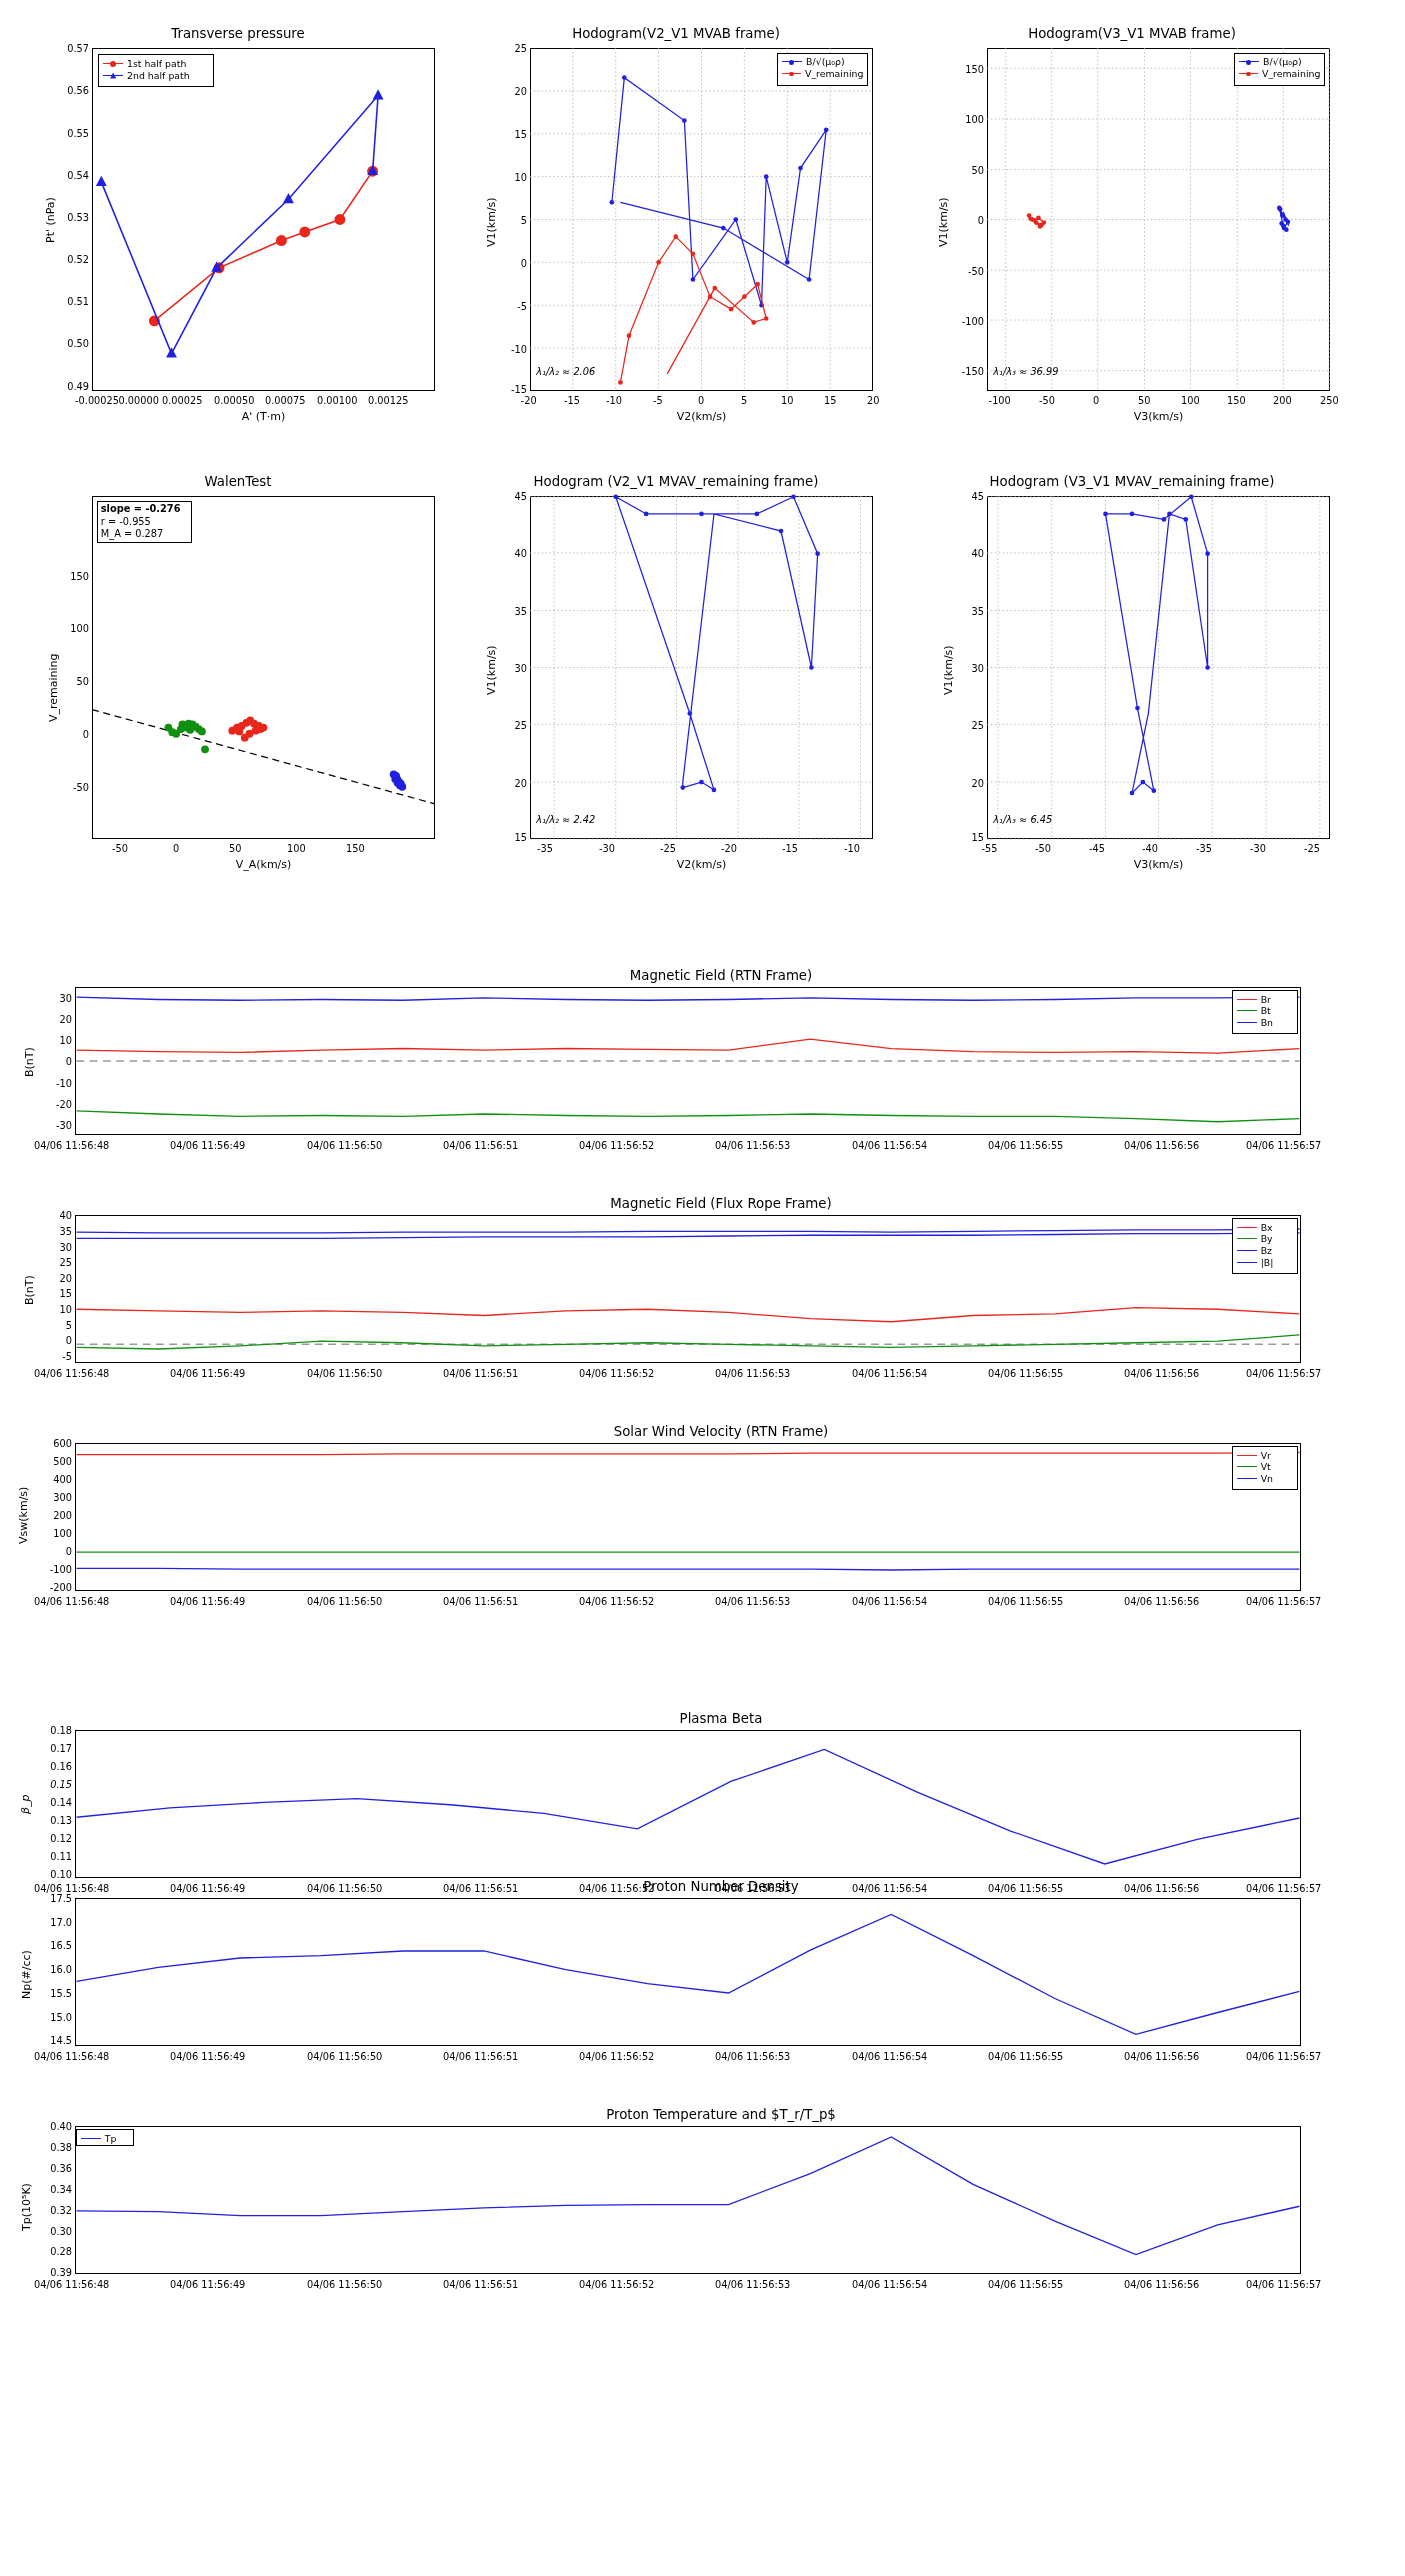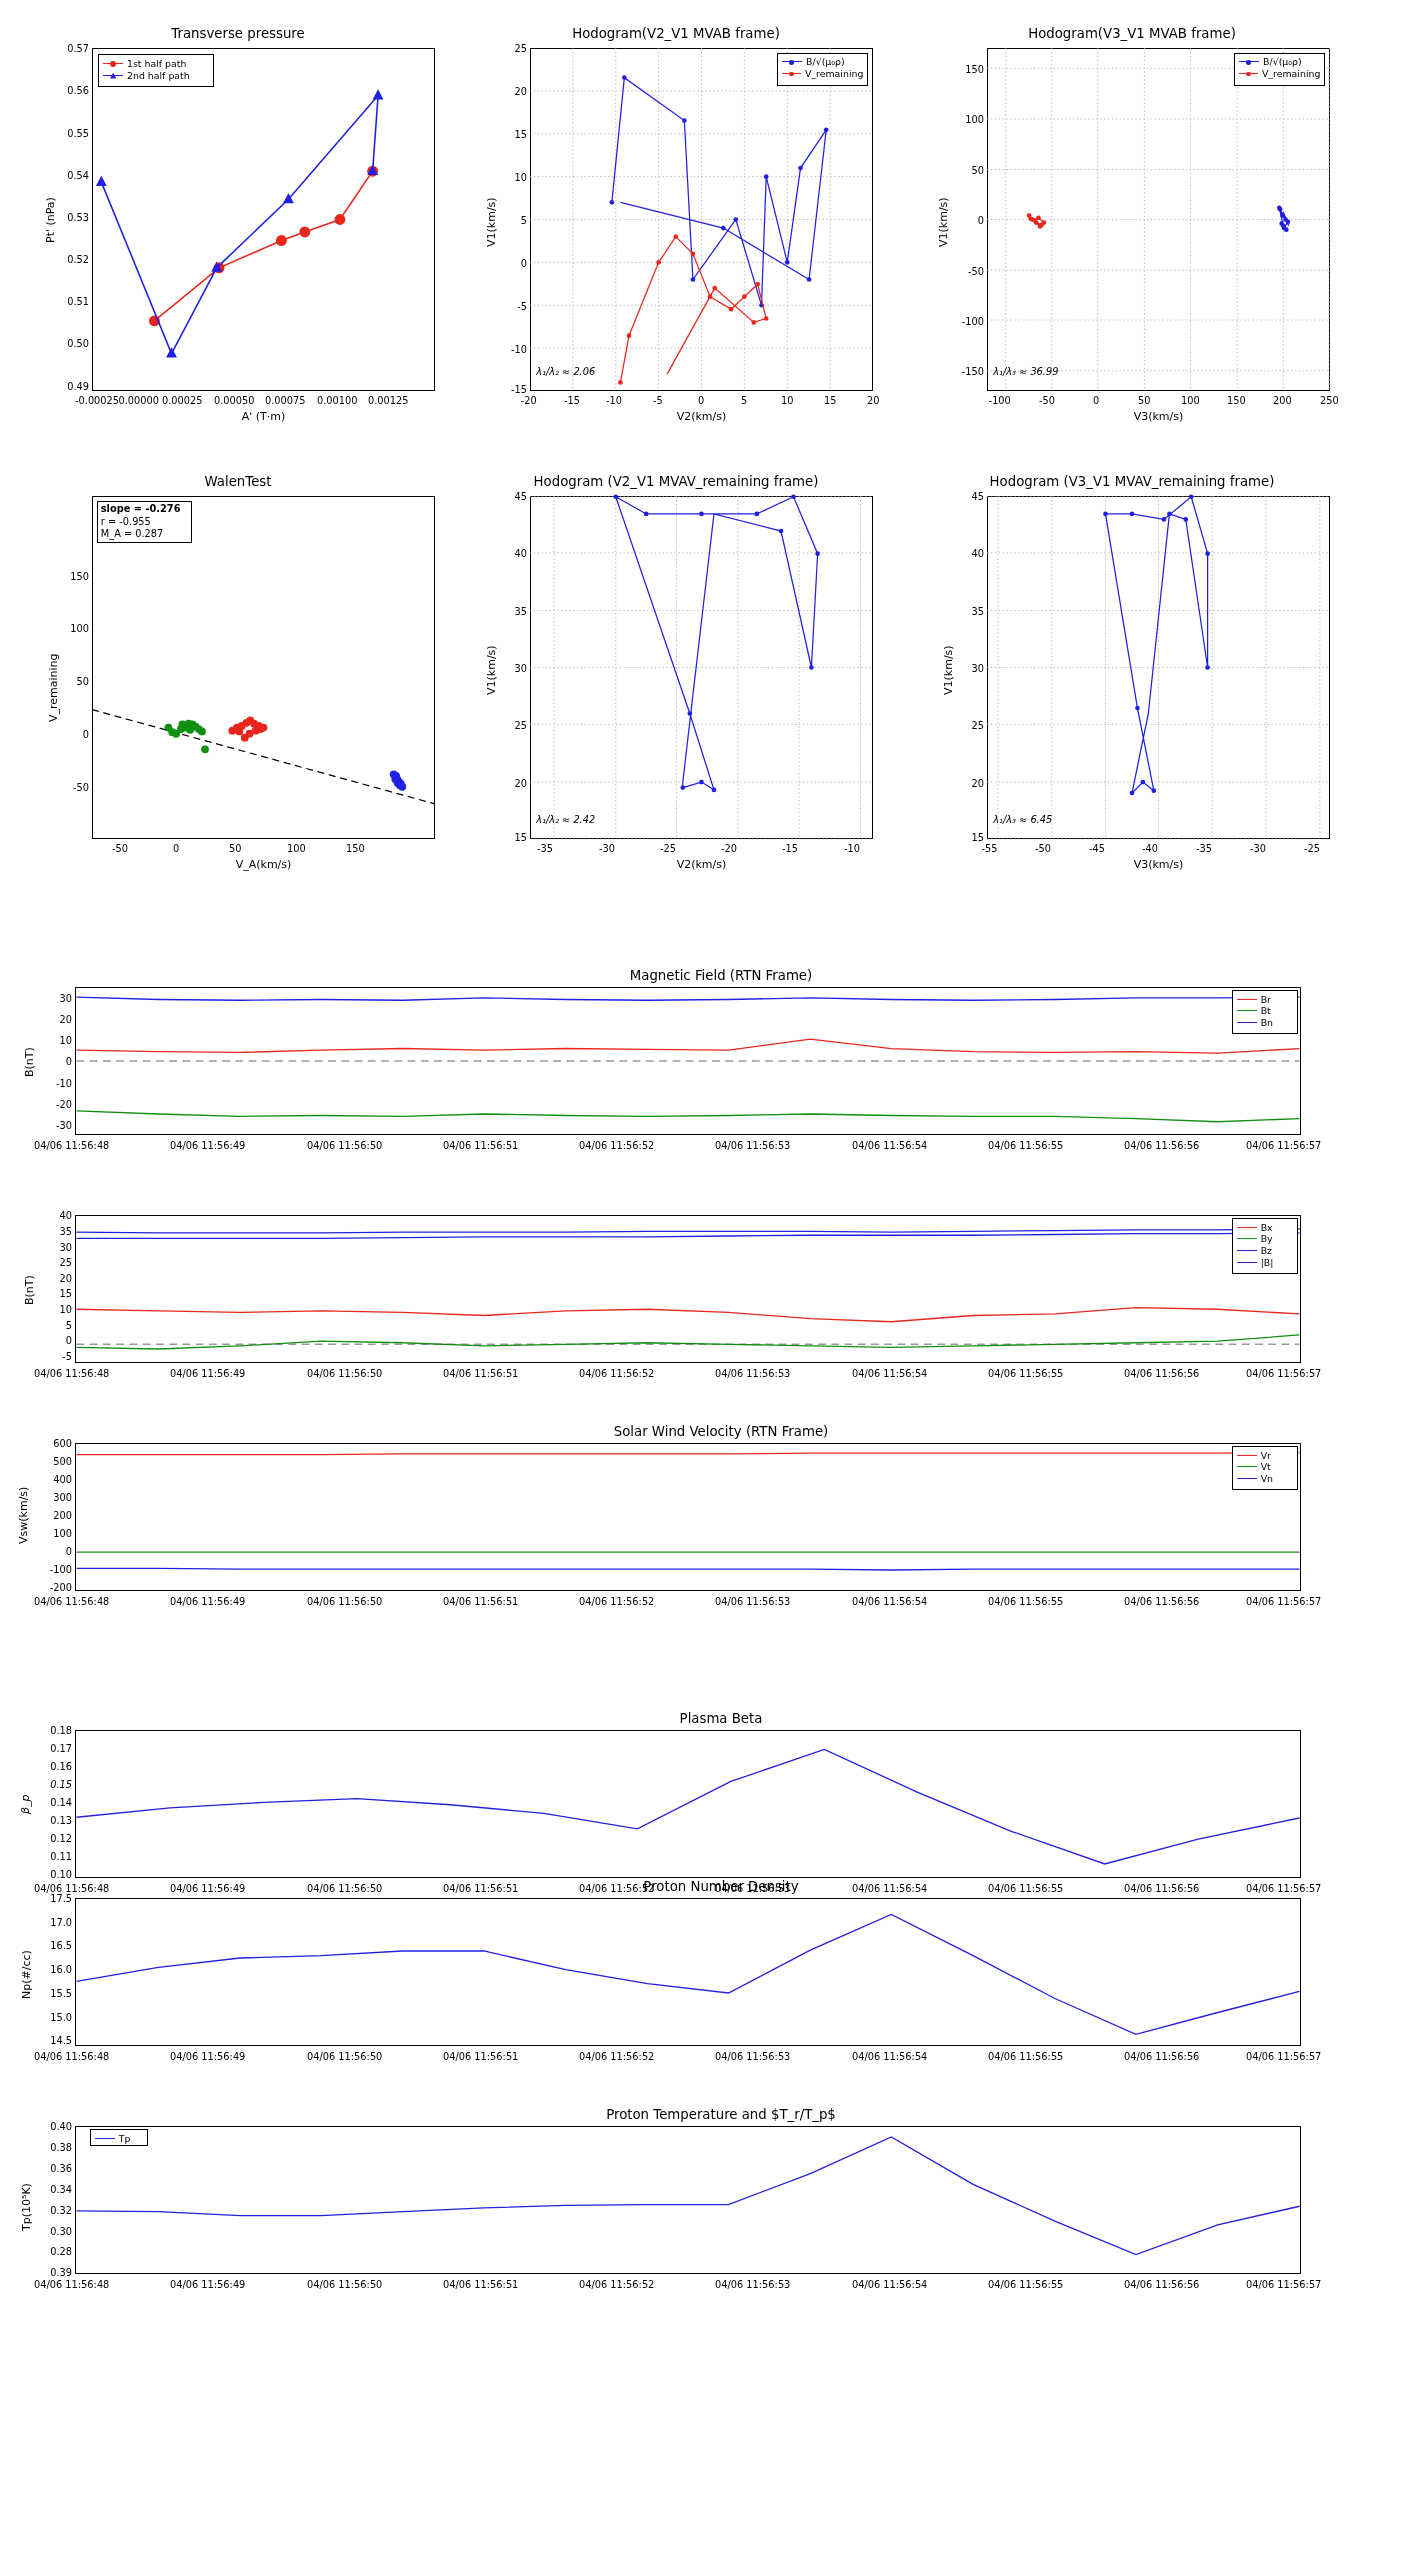--- a/index.html
+++ b/index.html
@@ -479,20 +479,21 @@
       <div class="tick" style="left:640px;top:153px;">04/06 11:56:53</div>
       <div class="tick" style="left:777px;top:153px;">04/06 11:56:54</div>
       <div class="tick" style="left:913px;top:153px;">04/06 11:56:55</div>
       <div class="tick" style="left:1049px;top:153px;">04/06 11:56:56</div>
       <div class="tick" style="left:1171px;top:153px;">04/06 11:56:57</div>
       <div class="ylabel" style="left:-52px;top:90px;transform:rotate(-90deg);">B(nT)</div>
     </div>
   </div>
 
   <div class="panel" style="left:75px;top:1215px;width:1292px;height:172px;">
+    <div class="title" style="top:-19px;">Magnetic Field (Flux Rope Frame)</div>
     <div style="position:absolute;left:0;top:0;width:1226px;height:148px;">
       <div class="plotbox"></div>
       <svg width="1226" height="148" viewBox="0 0 1570 190">
         <line x1="0" y1="166" x2="1570" y2="166" stroke="#999" stroke-width="2" stroke-dasharray="10,7"></line>
         <polyline fill="none" stroke="#e8261b" stroke-width="1.7" points="0,121 105,123 210,125 314,123 419,125 523,129 628,123 733,121 837,125 942,133 1046,137 1151,129 1256,127 1360,119 1465,121 1570,127"></polyline>
         <polyline fill="none" stroke="#109010" stroke-width="1.7" points="0,170 105,172 210,168 314,162 419,164 523,168 628,166 733,164 837,166 942,168 1046,170 1151,168 1256,166 1360,164 1465,162 1570,154"></polyline>
         <polyline fill="none" stroke="#2020e0" stroke-width="1.7" points="0,30 105,30 210,30 314,30 419,29 523,28 628,28 733,28 837,27 942,26 1046,26 1151,26 1256,25 1360,24 1465,24 1570,23"></polyline>
         <polyline fill="none" stroke="#2020e0" stroke-width="1.7" points="0,22 105,23 210,23 314,23 419,22 523,22 628,22 733,21 837,21 942,21 1046,22 1151,21 1256,20 1360,19 1465,19 1570,18"></polyline>
       </svg>
       <div class="legendbox" style="right:3.1px;top:3.1px;width:66px;height:56px;">
@@ -641,21 +642,21 @@
     </div>
   </div>
 
   <div class="panel" style="left:75px;top:2126px;width:1292px;height:172px;">
     <div class="title" style="top:-19px;">Proton Temperature and $T_r/T_p$</div>
     <div style="position:absolute;left:0;top:0;width:1226px;height:148px;">
       <div class="plotbox"></div>
       <svg width="1226" height="148" viewBox="0 0 1570 190">
         <polyline fill="none" stroke="#2020e0" stroke-width="1.7" points="0,109 105,110 210,115 314,115 419,110 523,105 628,102 733,101 837,101 942,61 1046,14 1151,75 1256,122 1360,165 1465,127 1570,103"></polyline>
       </svg>
-      <div class="legendbox" style="left:15px;top:3.1px;width:58px;height:17px;">
+      <div class="legendbox" style="left:1px;top:3.1px;width:58px;height:17px;">
         <div class="legrow">
             <span class="legline" style="border-color:#2020e0;"></span>
             <span>Tp</span>
           </div>
       </div>
       <div class="tick ytick" style="left:-39px;top:-4.7px;width:36px;">0.40</div>
       <div class="tick ytick" style="left:-39px;top:15.6px;width:36px;">0.38</div>
       <div class="tick ytick" style="left:-39px;top:37px;width:36px;">0.36</div>
       <div class="tick ytick" style="left:-39px;top:58px;width:36px;">0.34</div>
       <div class="tick ytick" style="left:-39px;top:79px;width:36px;">0.32</div>

